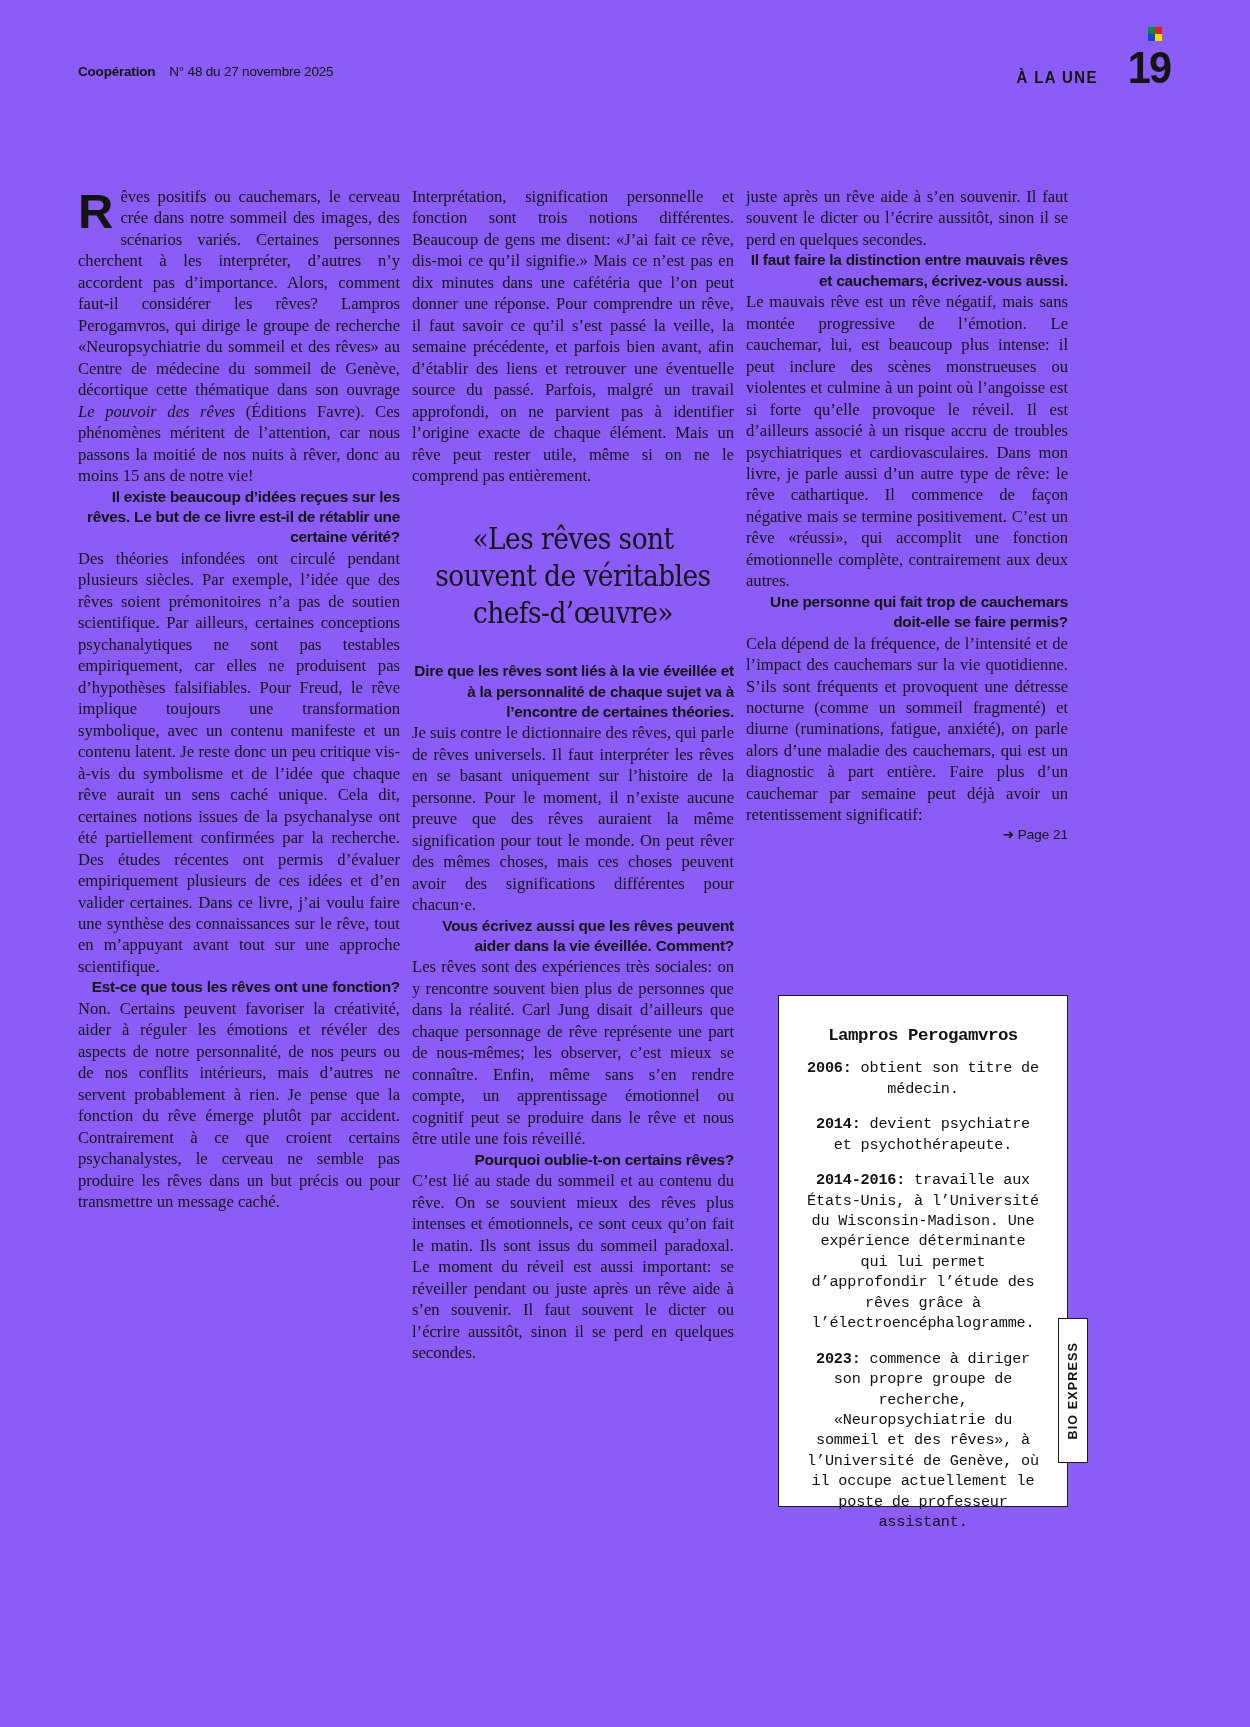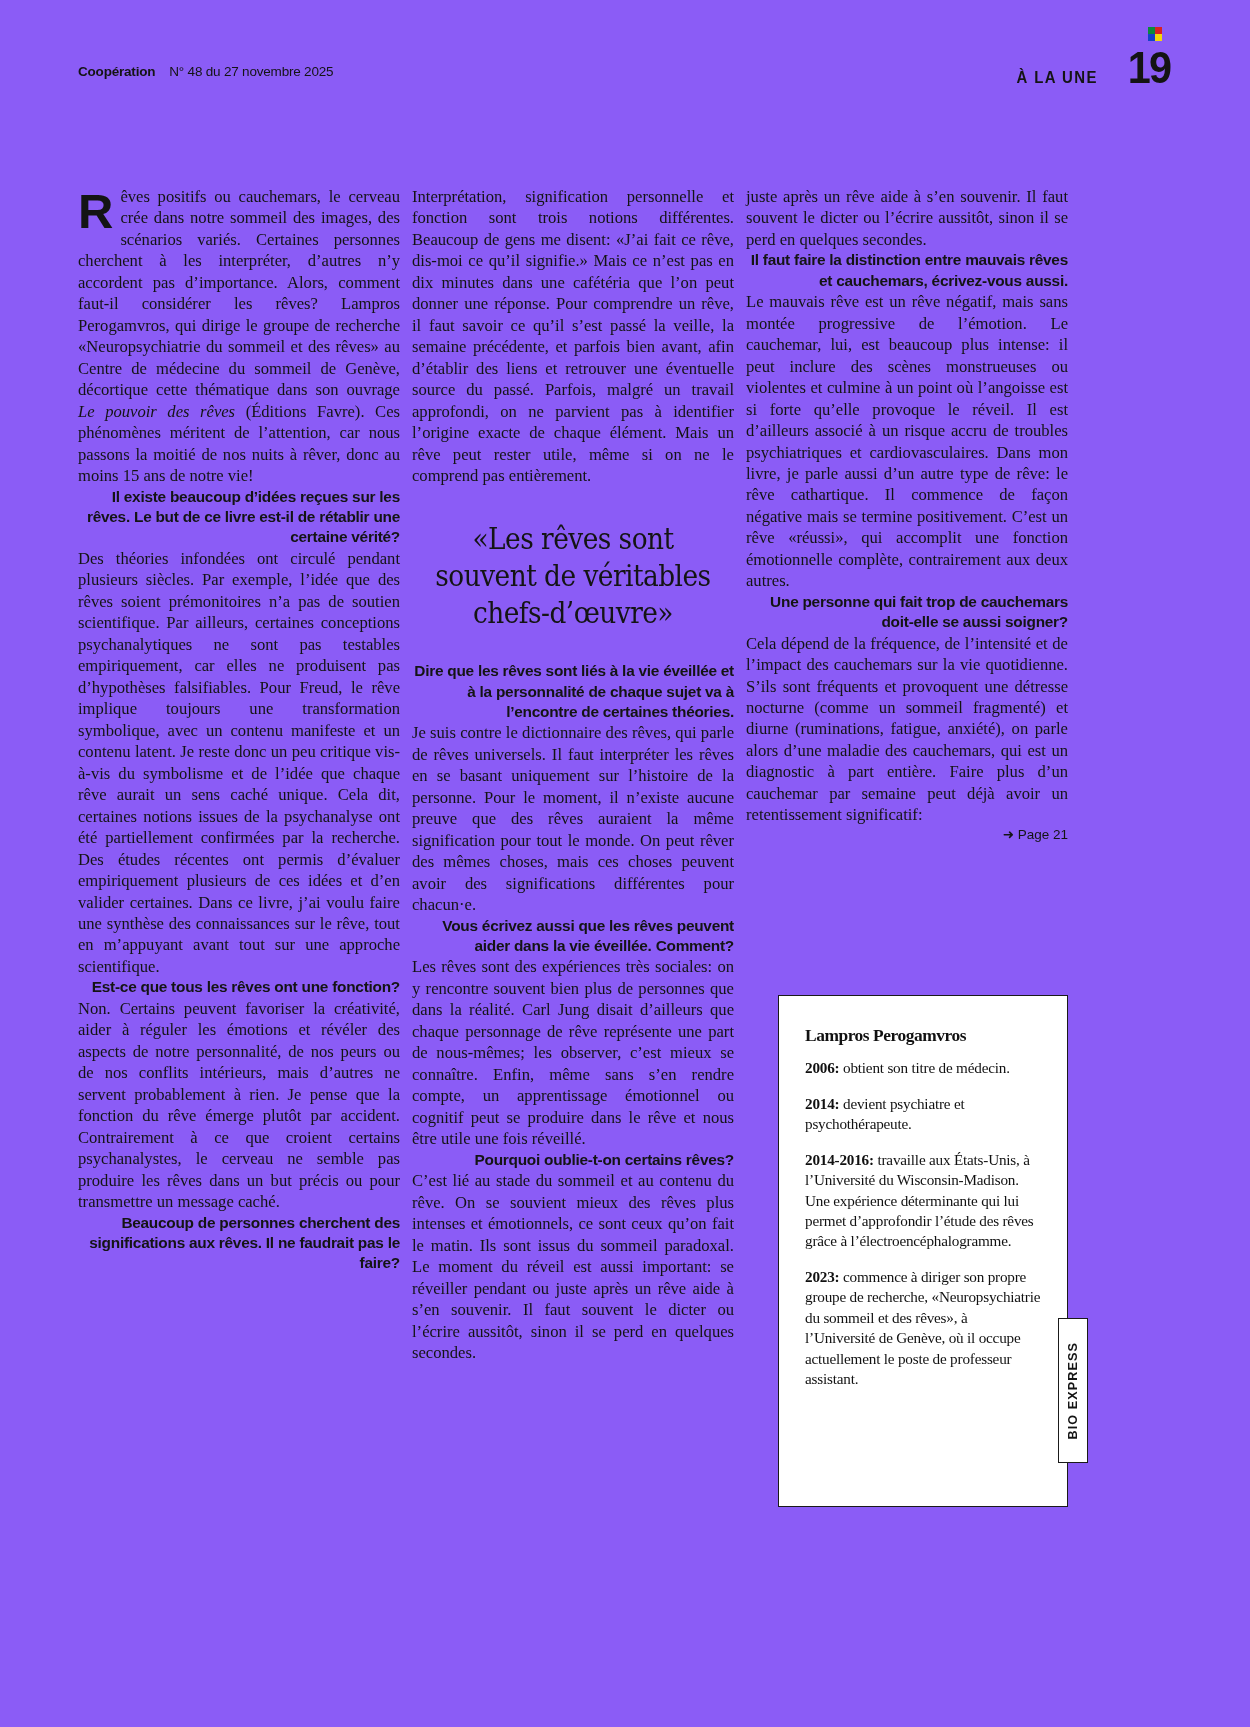--- a/index.html
+++ b/index.html
@@ -161,25 +161,25 @@
   
   #biobox {
     position: absolute;
     left: 778px;
     top: 995px;
     width: 290px;
     height: 512px;
     border: 1.6px solid #1a1a1a;
     background: #ffffff;
     padding: 28px 26px 20px 26px;
-    font-family: Liberation Serif, serif;
+    font-family: Liberation Mono, monospace;
     font-size: 15.2px;
     line-height: 1.345;
     letter-spacing: -0.2px;
-    text-align: left;
+    text-align: center;
     color: #111;
   }
   #biobox h3 {
     margin: 0 0 11px 0;
     font-size: 17.4px;
     font-weight: bold;
     letter-spacing: -0.45px;
   }
   #biobox .entry {
     margin: 0 0 15px 0;
@@ -235,21 +235,20 @@
 
   <div class="col" id="col1">
     <p class="a dropcap-para"><span>Rêves positifs ou cauchemars, le cerveau crée dans notre sommeil des images, des scénarios variés. Certaines personnes cherchent à les interpréter, d’autres n’y accordent pas d’importance. Alors, comment faut-il considérer les rêves? Lampros Perogamvros, qui dirige le groupe de recherche «Neuropsychiatrie du sommeil et des rêves» au Centre de médecine du sommeil de Genève, décortique cette thématique dans son ouvrage </span><em>Le pouvoir des rêves</em><span> (Éditions Favre). Ces phénomènes méritent de l’attention, car nous passons la moitié de nos nuits à rêver, donc au moins 15 ans de notre vie!</span></p>
 
     <p class="q gap">Il existe beaucoup d’idées reçues sur les rêves. Le but de ce livre est-il de rétablir une certaine vérité?</p>
     <p class="a">Des théories infondées ont circulé pendant plusieurs siècles. Par exemple, l’idée que des rêves soient prémonitoires n’a pas de soutien scientifique. Par ailleurs, certaines conceptions psychanalytiques ne sont pas testables empiriquement, car elles ne produisent pas d’hypothèses falsifiables. Pour Freud, le rêve implique toujours une transformation symbolique, avec un contenu manifeste et un contenu latent. Je reste donc un peu critique vis-à-vis du symbolisme et de l’idée que chaque rêve aurait un sens caché unique. Cela dit, certaines notions issues de la psychanalyse ont été partiellement confirmées par la recherche. Des études récentes ont permis d’évaluer empiriquement plusieurs de ces idées et d’en valider certaines. Dans ce livre, j’ai voulu faire une synthèse des connaissances sur le rêve, tout en m’appuyant avant tout sur une approche scientifique.</p>
 
     <p class="q">Est-ce que tous les rêves ont une fonction?</p>
     <p class="a">Non. Certains peuvent favoriser la créativité, aider à réguler les émotions et révéler des aspects de notre personnalité, de nos peurs ou de nos conflits intérieurs, mais d’autres ne servent probablement à rien. Je pense que la fonction du rêve émerge plutôt par accident. Contrairement à ce que croient certains psychanalystes, le cerveau ne semble pas produire les rêves dans un but précis ou pour transmettre un message caché.</p>
 
-    <p class="q">Beaucoup de personnes cherchent des significations aux rêves. Il ne faudrait pas le faire?</p>
   </div>
 
   <div class="col" id="col2">
     <p class="a">Interprétation, signification personnelle et fonction sont trois notions différentes. Beaucoup de gens me disent: «J’ai fait ce rêve, dis-moi ce qu’il signifie.» Mais ce n’est pas en dix minutes dans une cafétéria que l’on peut donner une réponse. Pour comprendre un rêve, il faut savoir ce qu’il s’est passé la veille, la semaine précédente, et parfois bien avant, afin d’établir des liens et retrouver une éventuelle source du passé. Parfois, malgré un travail approfondi, on ne parvient pas à identifier l’origine exacte de chaque élément. Mais un rêve peut rester utile, même si on ne le comprend pas entièrement.</p>
 
     <div id="pullquote">«Les rêves sont souvent de véritables chefs-d’œuvre»</div>
 
     <p class="q">Dire que les rêves sont liés à la vie éveillée et à la personnalité de chaque sujet va à l’encontre de certaines théories.</p>
     <p class="a">Je suis contre le dictionnaire des rêves, qui parle de rêves universels. Il faut interpréter les rêves en se basant uniquement sur l’histoire de la personne. Pour le moment, il n’existe aucune preuve que des rêves auraient la même signification pour tout le monde. On peut rêver des mêmes choses, mais ces choses peuvent avoir des significations différentes pour chacun·e.</p>
 
@@ -259,21 +258,21 @@
     <p class="q">Pourquoi oublie-t-on certains rêves?</p>
     <p class="a">C’est lié au stade du sommeil et au contenu du rêve. On se souvient mieux des rêves plus intenses et émotionnels, ce sont ceux qu’on fait le matin. Ils sont issus du sommeil paradoxal. Le moment du réveil est aussi important: se réveiller pendant ou juste après un rêve aide à s’en souvenir. Il faut souvent le dicter ou l’écrire aussitôt, sinon il se perd en quelques secondes.</p>
   </div>
 
   <div class="col" id="col3">
     <p class="a">juste après un rêve aide à s’en souvenir. Il faut souvent le dicter ou l’écrire aussitôt, sinon il se perd en quelques secondes.</p>
 
     <p class="q">Il faut faire la distinction entre mauvais rêves et cauchemars, écrivez-vous aussi.</p>
     <p class="a">Le mauvais rêve est un rêve négatif, mais sans montée progressive de l’émotion. Le cauchemar, lui, est beaucoup plus intense: il peut inclure des scènes monstrueuses ou violentes et culmine à un point où l’angoisse est si forte qu’elle provoque le réveil. Il est d’ailleurs associé à un risque accru de troubles psychiatriques et cardiovasculaires. Dans mon livre, je parle aussi d’un autre type de rêve: le rêve cathartique. Il commence de façon négative mais se termine positivement. C’est un rêve «réussi», qui accomplit une fonction émotionnelle complète, contrairement aux deux autres.</p>
 
-    <p class="q">Une personne qui fait trop de cauchemars doit-elle se aussi soigner?</p>
+    <p class="q">Une personne qui fait trop de cauchemars doit-elle se faire permis?</p>
     <p class="a">Cela dépend de la fréquence, de l’intensité et de l’impact des cauchemars sur la vie quotidienne. S’ils sont fréquents et provoquent une détresse nocturne (comme un sommeil fragmenté) et diurne (ruminations, fatigue, anxiété), on parle alors d’une maladie des cauchemars, qui est un diagnostic à part entière. Faire plus d’un cauchemar par semaine peut déjà avoir un retentissement significatif:</p>
 
     <p class="turn turn-line">➜ Page 21</p>
   </div>
 
   <div id="biobox">
     <h3>Lampros Perogamvros</h3>
     <p class="entry"><span class="yr">2006:</span><span> obtient son titre de médecin.</span></p>
     <p class="entry"><span class="yr">2014:</span><span> devient psychiatre et psychothérapeute.</span></p>
     <p class="entry"><span class="yr">2014-2016:</span><span> travaille aux États-Unis, à l’Université du Wisconsin-Madison. Une expérience déterminante qui lui permet d’approfondir l’étude des rêves grâce à l’électroencéphalogramme.</span></p>

